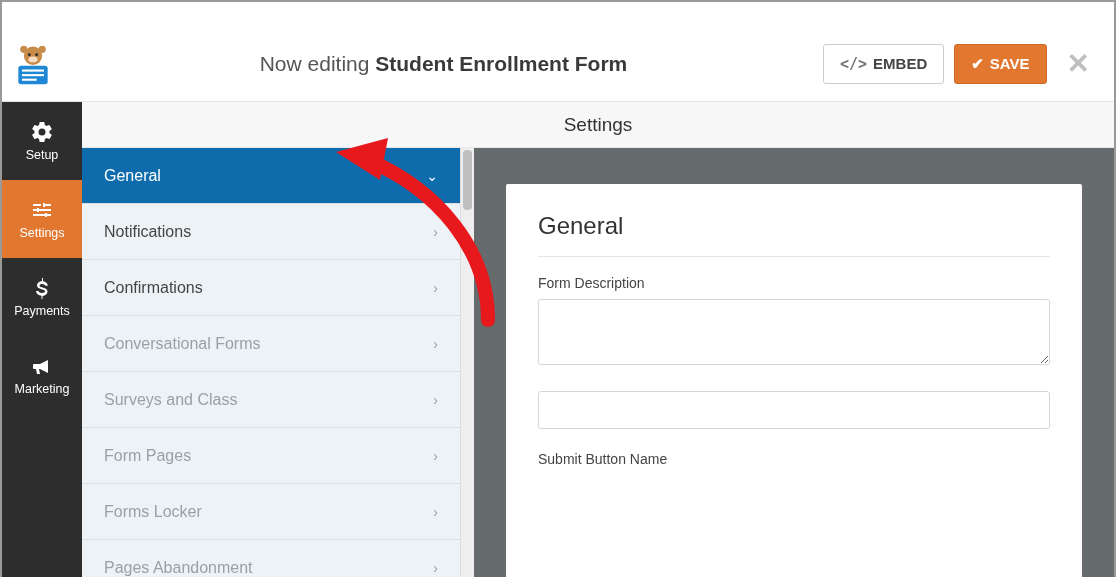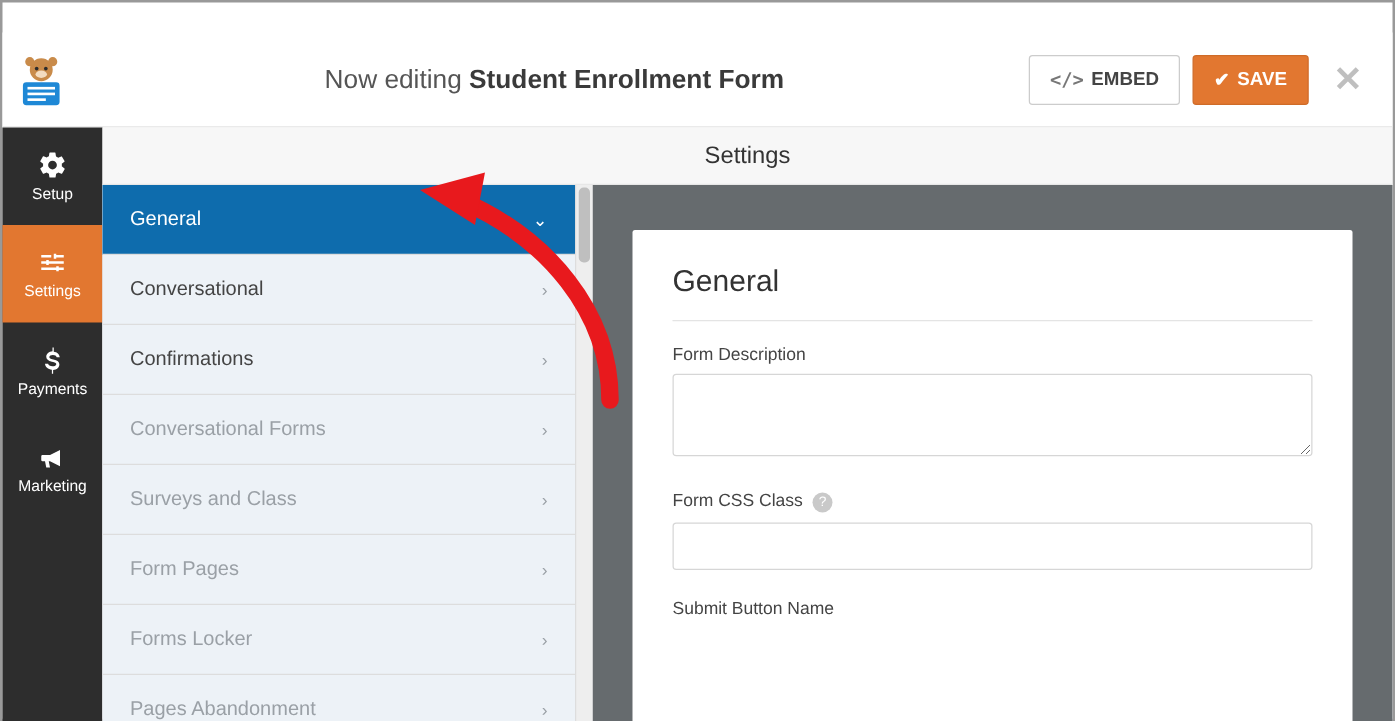--- a/index.html
+++ b/index.html
@@ -124,21 +124,21 @@
 
       <div class="content">
 
         <div class="settings-nav-wrap">
           <div class="settings-nav">
             <div class="snav-item active">
               <span>General</span>
               <span class="chev">⌄</span>
             </div>
             <div class="snav-item">
-              <span>Conversational</span>
+              <span>Notifications</span>
               <span class="chev">›</span>
             </div>
             <div class="snav-item">
               <span>Confirmations</span>
               <span class="chev">›</span>
             </div>
             <div class="snav-item muted">
               <span>Conversational Forms</span>
               <span class="chev">›</span>
             </div>
@@ -168,24 +168,20 @@
           <div class="card">
             <h2>General</h2>
 
 
             <div class="field">
               <label>Form Description</label>
               <textarea style=""></textarea>
             </div>
 
             <div class="field">
-              <label>
-                <span>Form CSS Class</span>
-                <span class="help-icon">?</span>
-              </label>
               <input type="text" value="" style="">
             </div>
 
             <div class="field">
               <label>Submit Button Name</label>
             </div>
           </div>
         </div>
       </div>
     </div>

